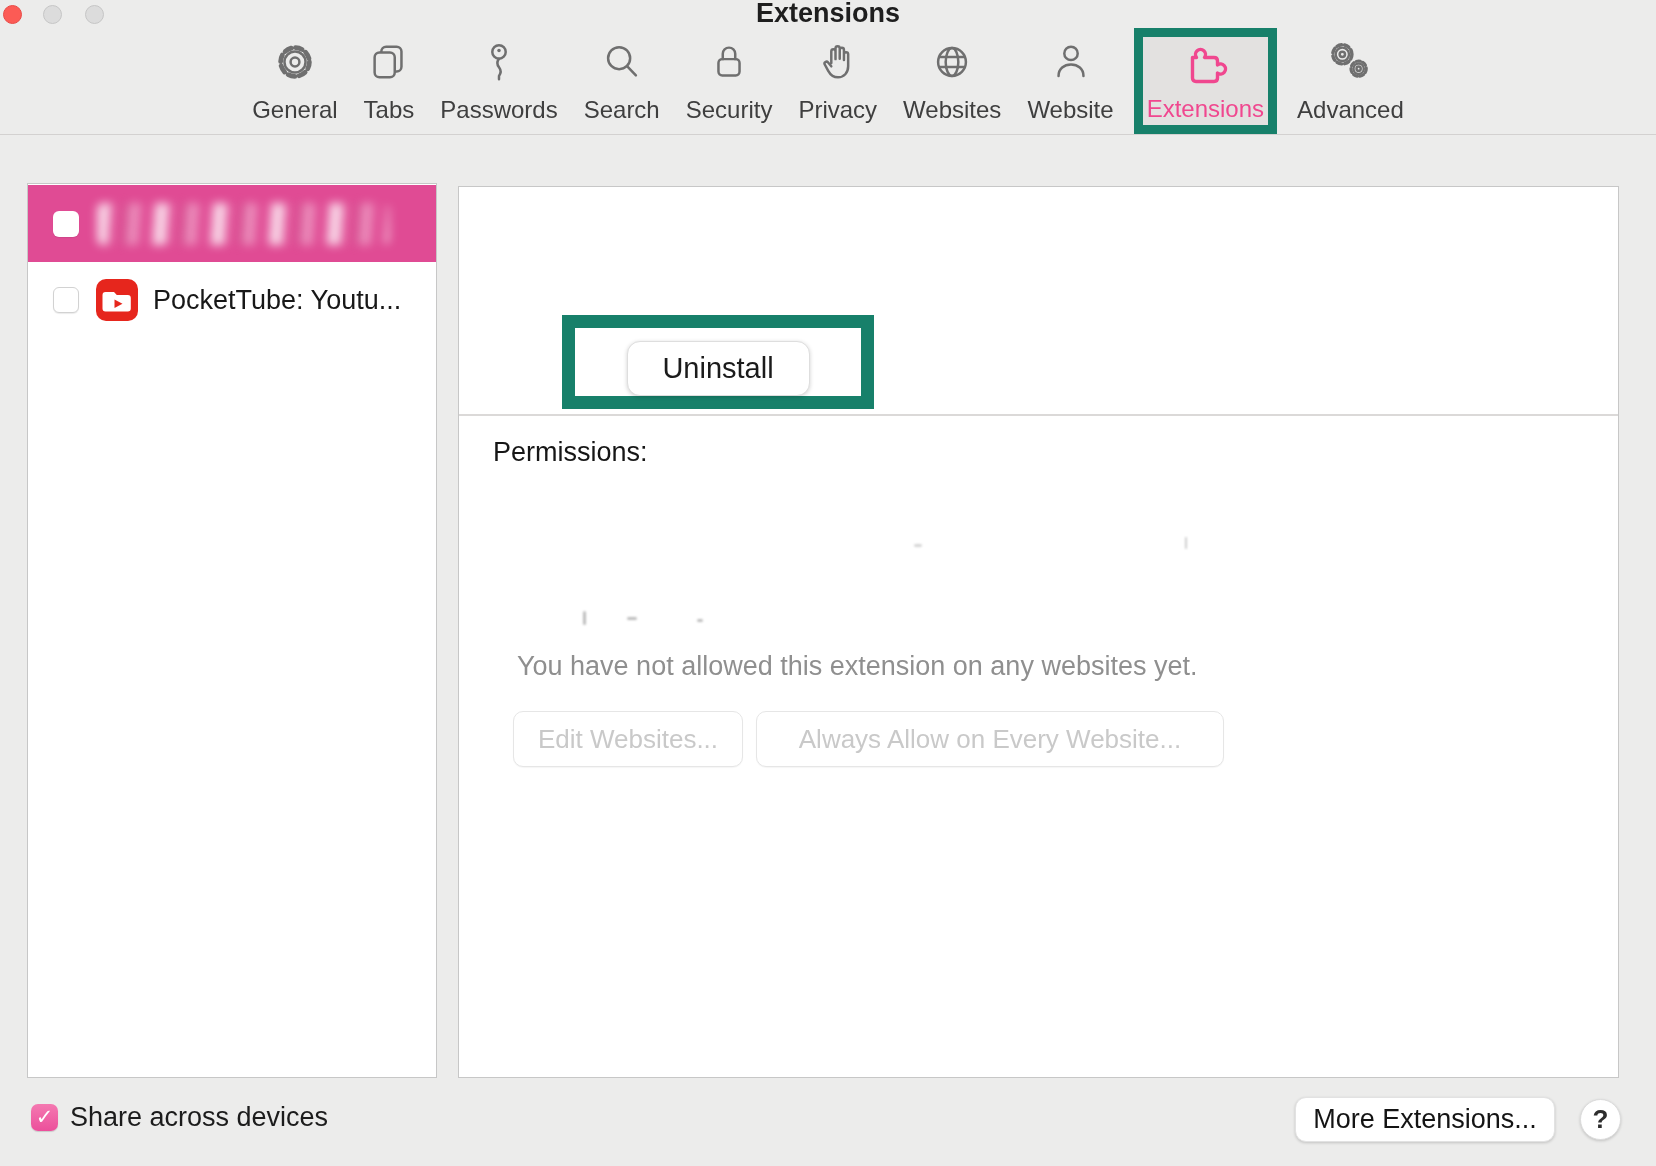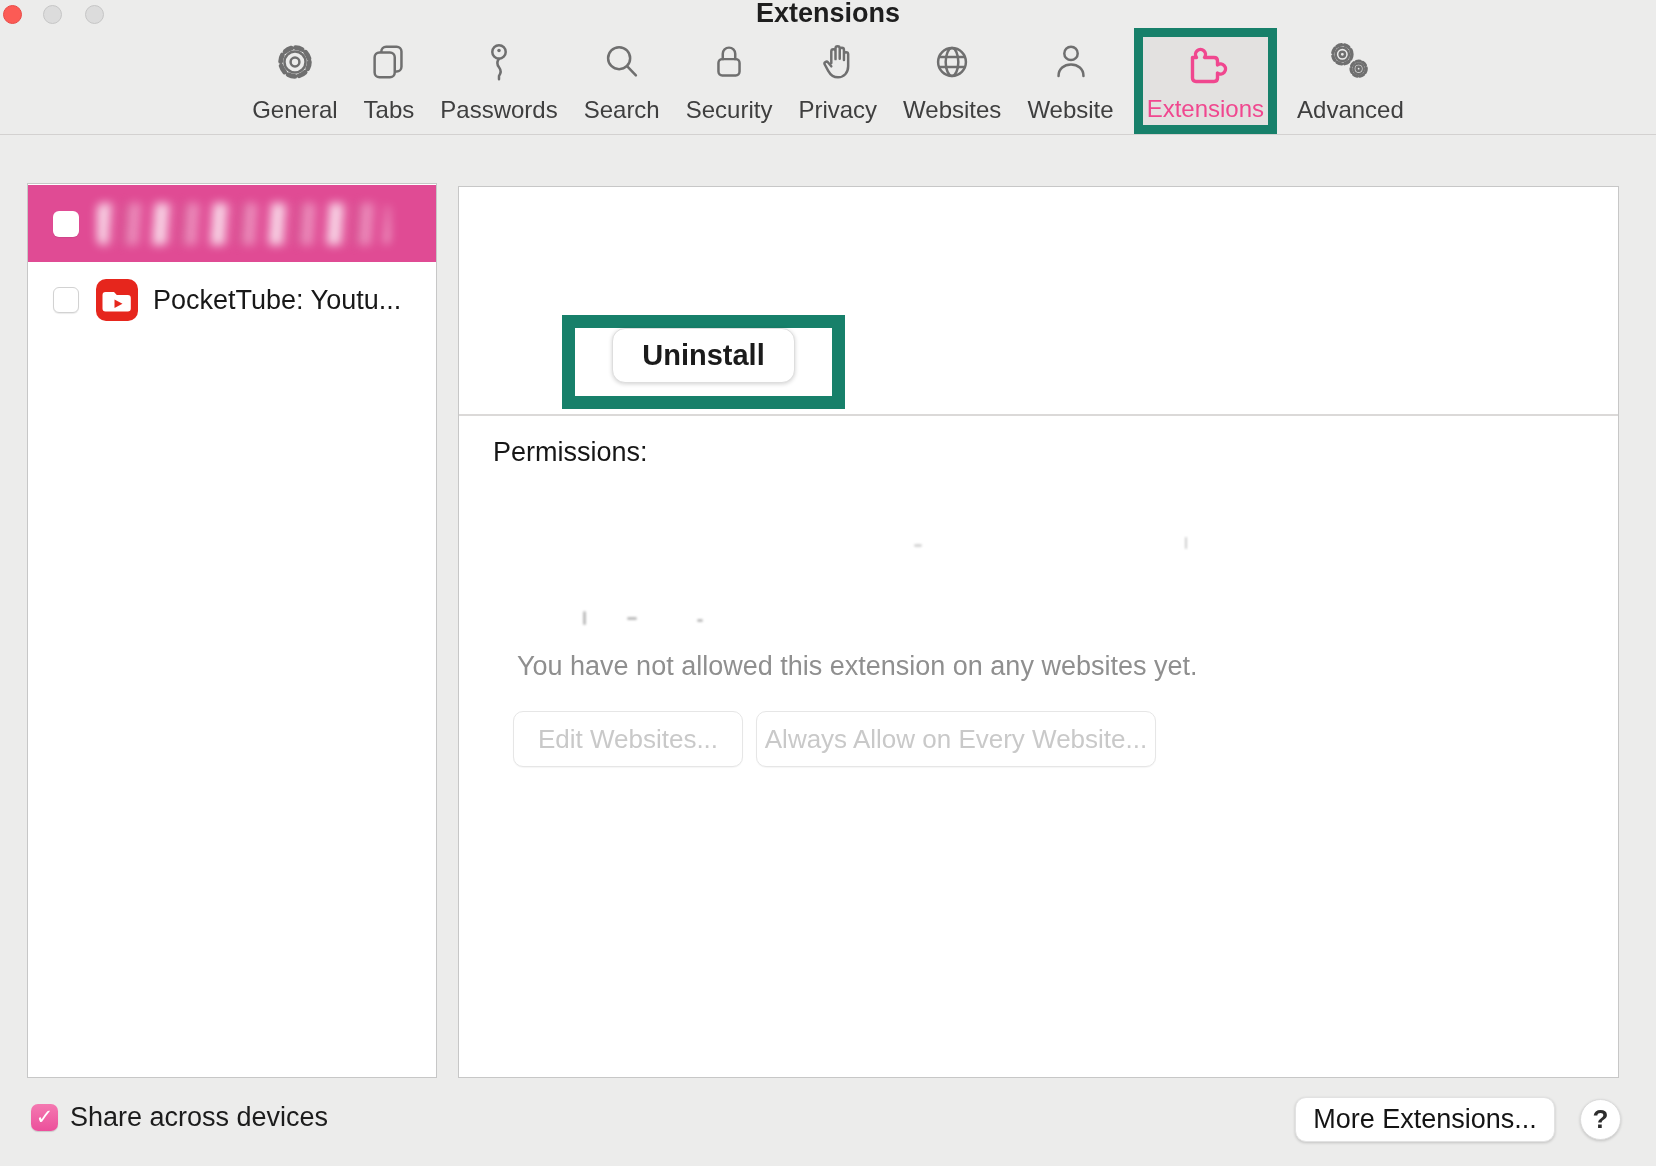--- a/index.html
+++ b/index.html
@@ -79,21 +79,21 @@
         rgba(150,20,80,.25) 27px 31px,
         rgba(255,255,255,.35) 31px 44px,
         rgba(255,255,255,.02) 44px 58px);
     filter:blur(5px);
   }
   .yt-icon{width:42px;height:42px;margin-left:17px;flex:0 0 auto;}
   .ext-name{margin-left:15px;font-size:27px;color:#181818;white-space:nowrap;}
 
   
   .annotation{position:absolute;border:13px solid var(--teal);background:#fff;}
-  .anno-uninstall{left:103px;top:128px;width:283px;height:94px;display:flex;align-items:flex-start;justify-content:center;font-weight:bold;}
+  .anno-uninstall{left:103px;top:128px;width:312px;height:94px;display:flex;align-items:flex-end;justify-content:center;}
   .uninstall-btn{
     width:183px;height:55px;background:#fff;border:1px solid #dedede;border-radius:13px;
     box-shadow:0 1px 4px rgba(0,0,0,.18);
     font-size:29px;color:#1b1b1b;display:flex;align-items:center;justify-content:center;
   }
   .detail-divider{position:absolute;left:0;top:227px;width:100%;height:2px;background:#dbd9d8;}
   .perm-heading{position:absolute;left:34px;top:250px;font-size:27px;color:#161616;}
   .perm-item{position:absolute;left:40px;top:303px;font-size:27px;font-weight:bold;color:#0d0d0d;}
   .perm-item .bullet{display:inline-block;margin-right:16px;font-size:27px;}
   .artifact{position:absolute;background:#8a8a8a;opacity:.55;filter:blur(1px);border-radius:2px;}
@@ -103,21 +103,21 @@
   .a4{left:455px;top:357px;width:8px;height:3px;opacity:.35;}
   .a5{left:726px;top:350px;width:2px;height:12px;opacity:.4;}
   .not-allowed{position:absolute;left:58px;top:464px;font-size:27px;color:#8f8f8f;white-space:nowrap;}
   .web-btns{position:absolute;left:54px;top:524px;display:flex;gap:13px;}
   .dis-btn{
     height:56px;background:#fff;border:1px solid #e6e6e6;border-radius:10px;
     font-size:26px;color:#c9c9c9;display:flex;align-items:center;justify-content:center;
     box-shadow:0 1px 1px rgba(0,0,0,.04);white-space:nowrap;
   }
   .dis-btn.edit{width:230px;}
-  .dis-btn.always{width:400px;}
+  .dis-btn.always{width:468px;}
 
   
   .footer-share{position:absolute;left:31px;top:1102px;display:flex;align-items:center;gap:12px;}
   .cbox-pink{
     width:27px;height:27px;border-radius:7px;
     background:linear-gradient(180deg,#f479b1 0%,#ec4f9b 100%);
     box-shadow:0 1px 1px rgba(0,0,0,.15);
     display:flex;align-items:center;justify-content:center;
   }
   .cbox-pink::after{

